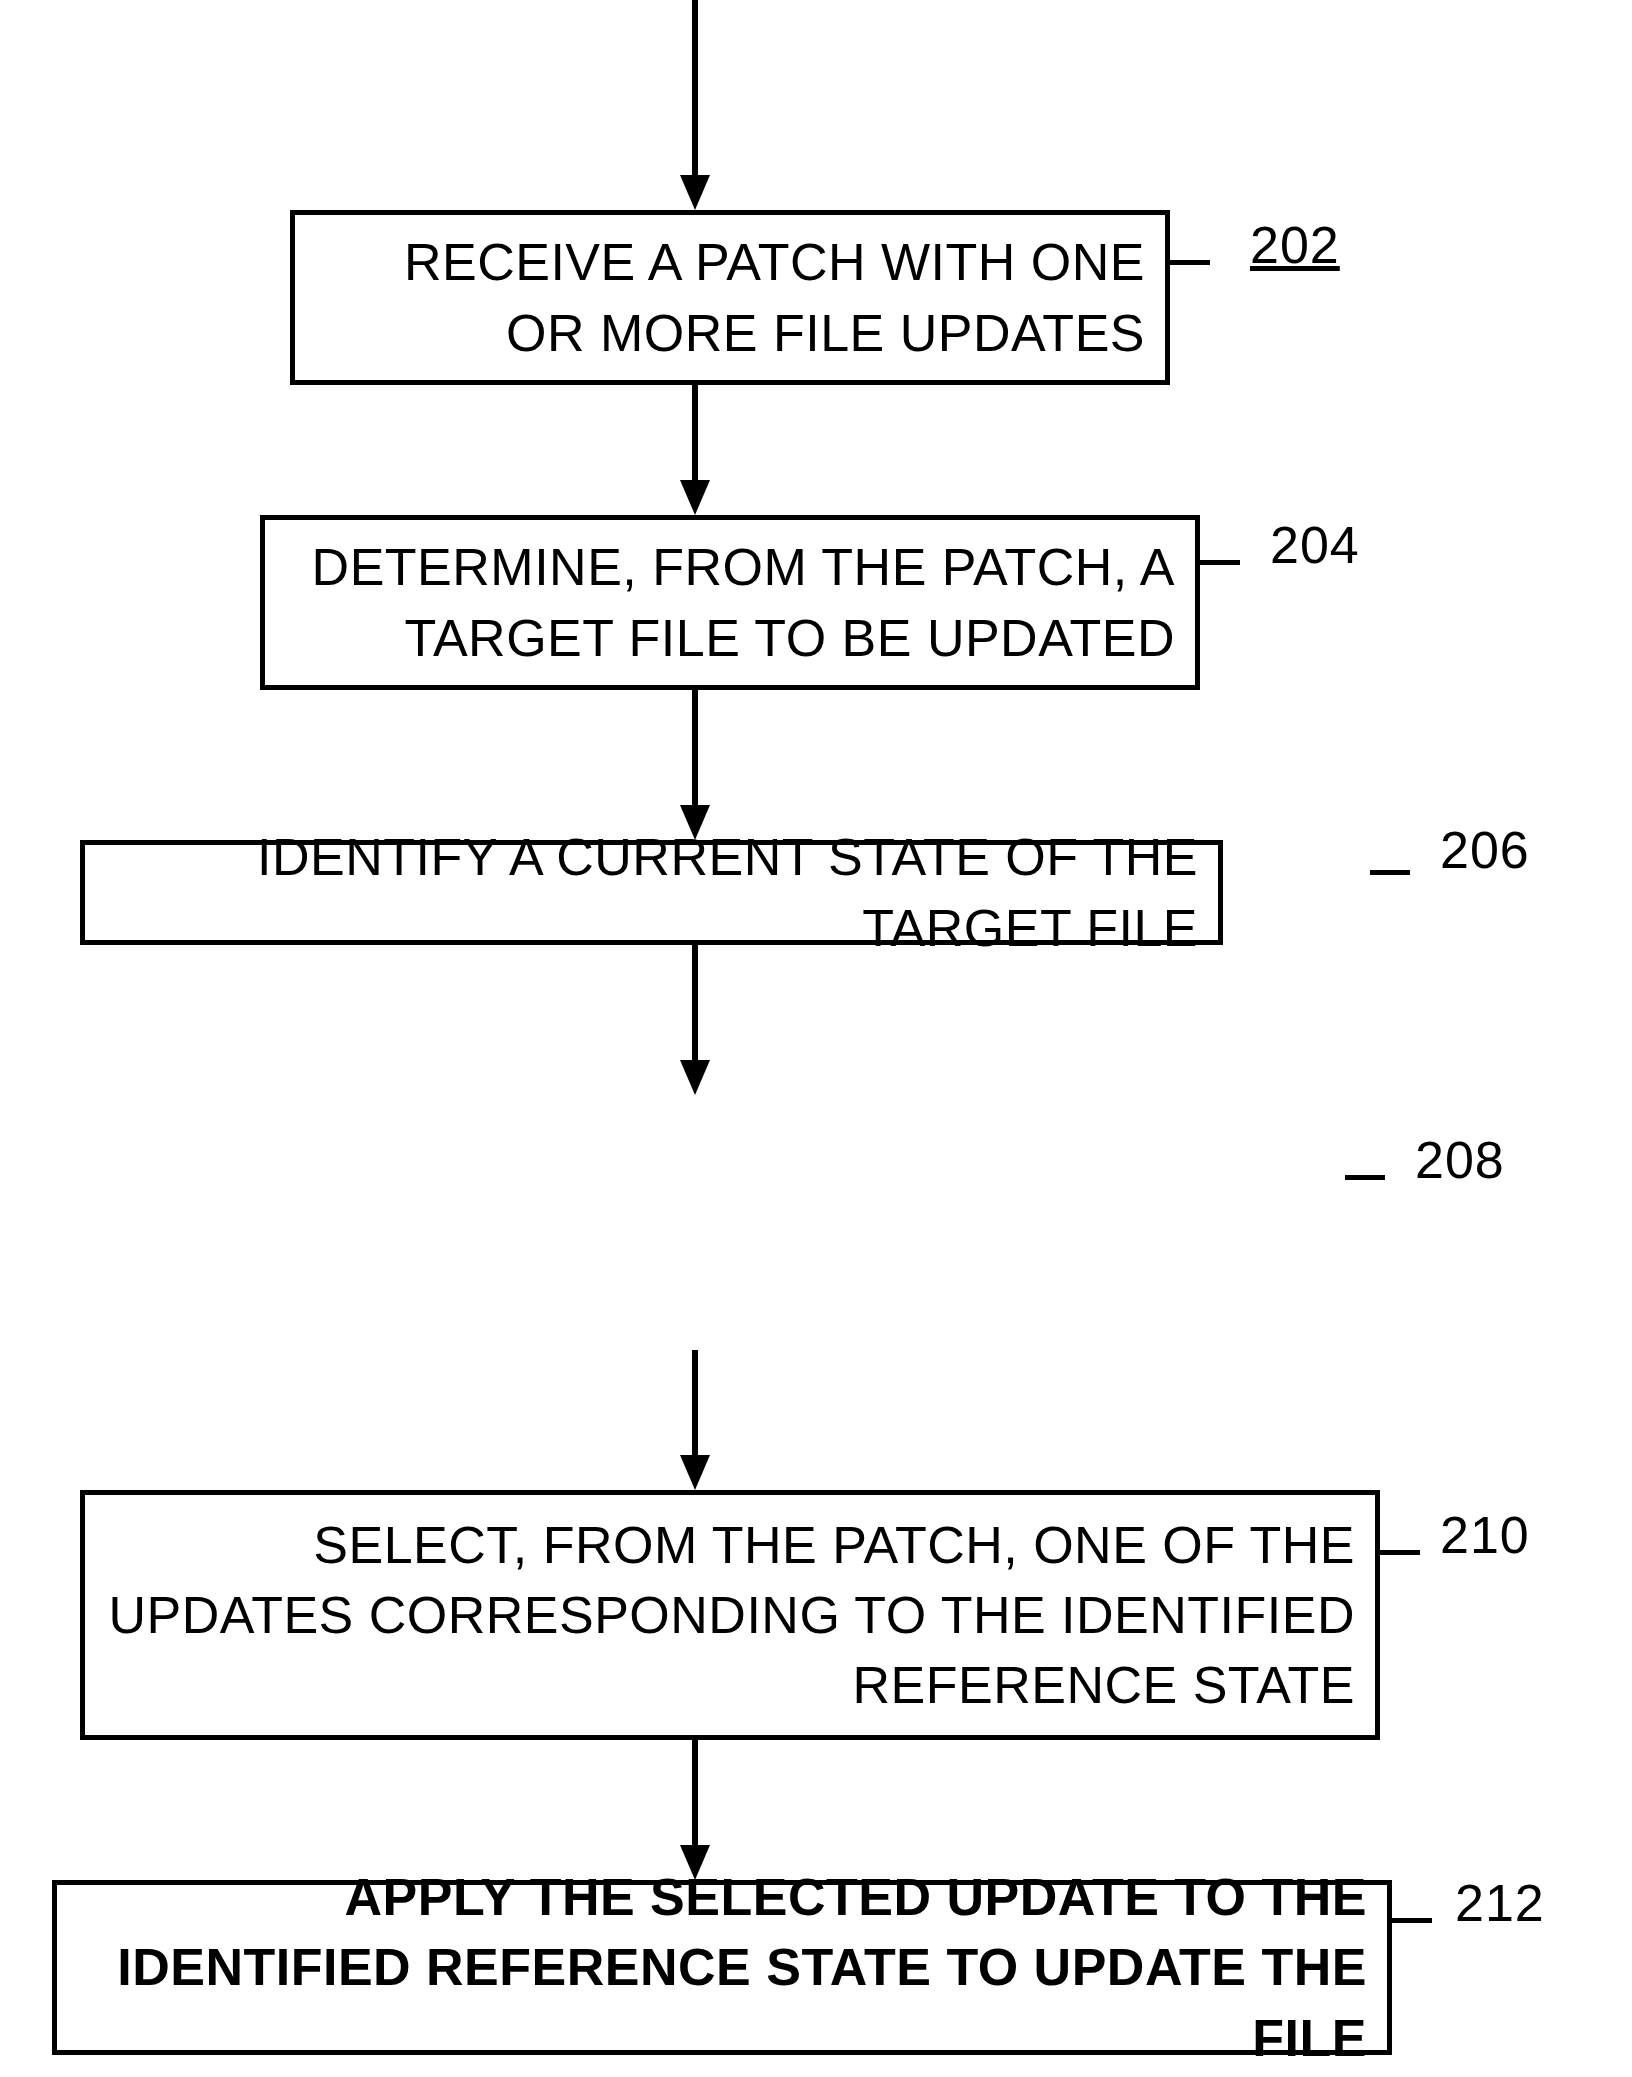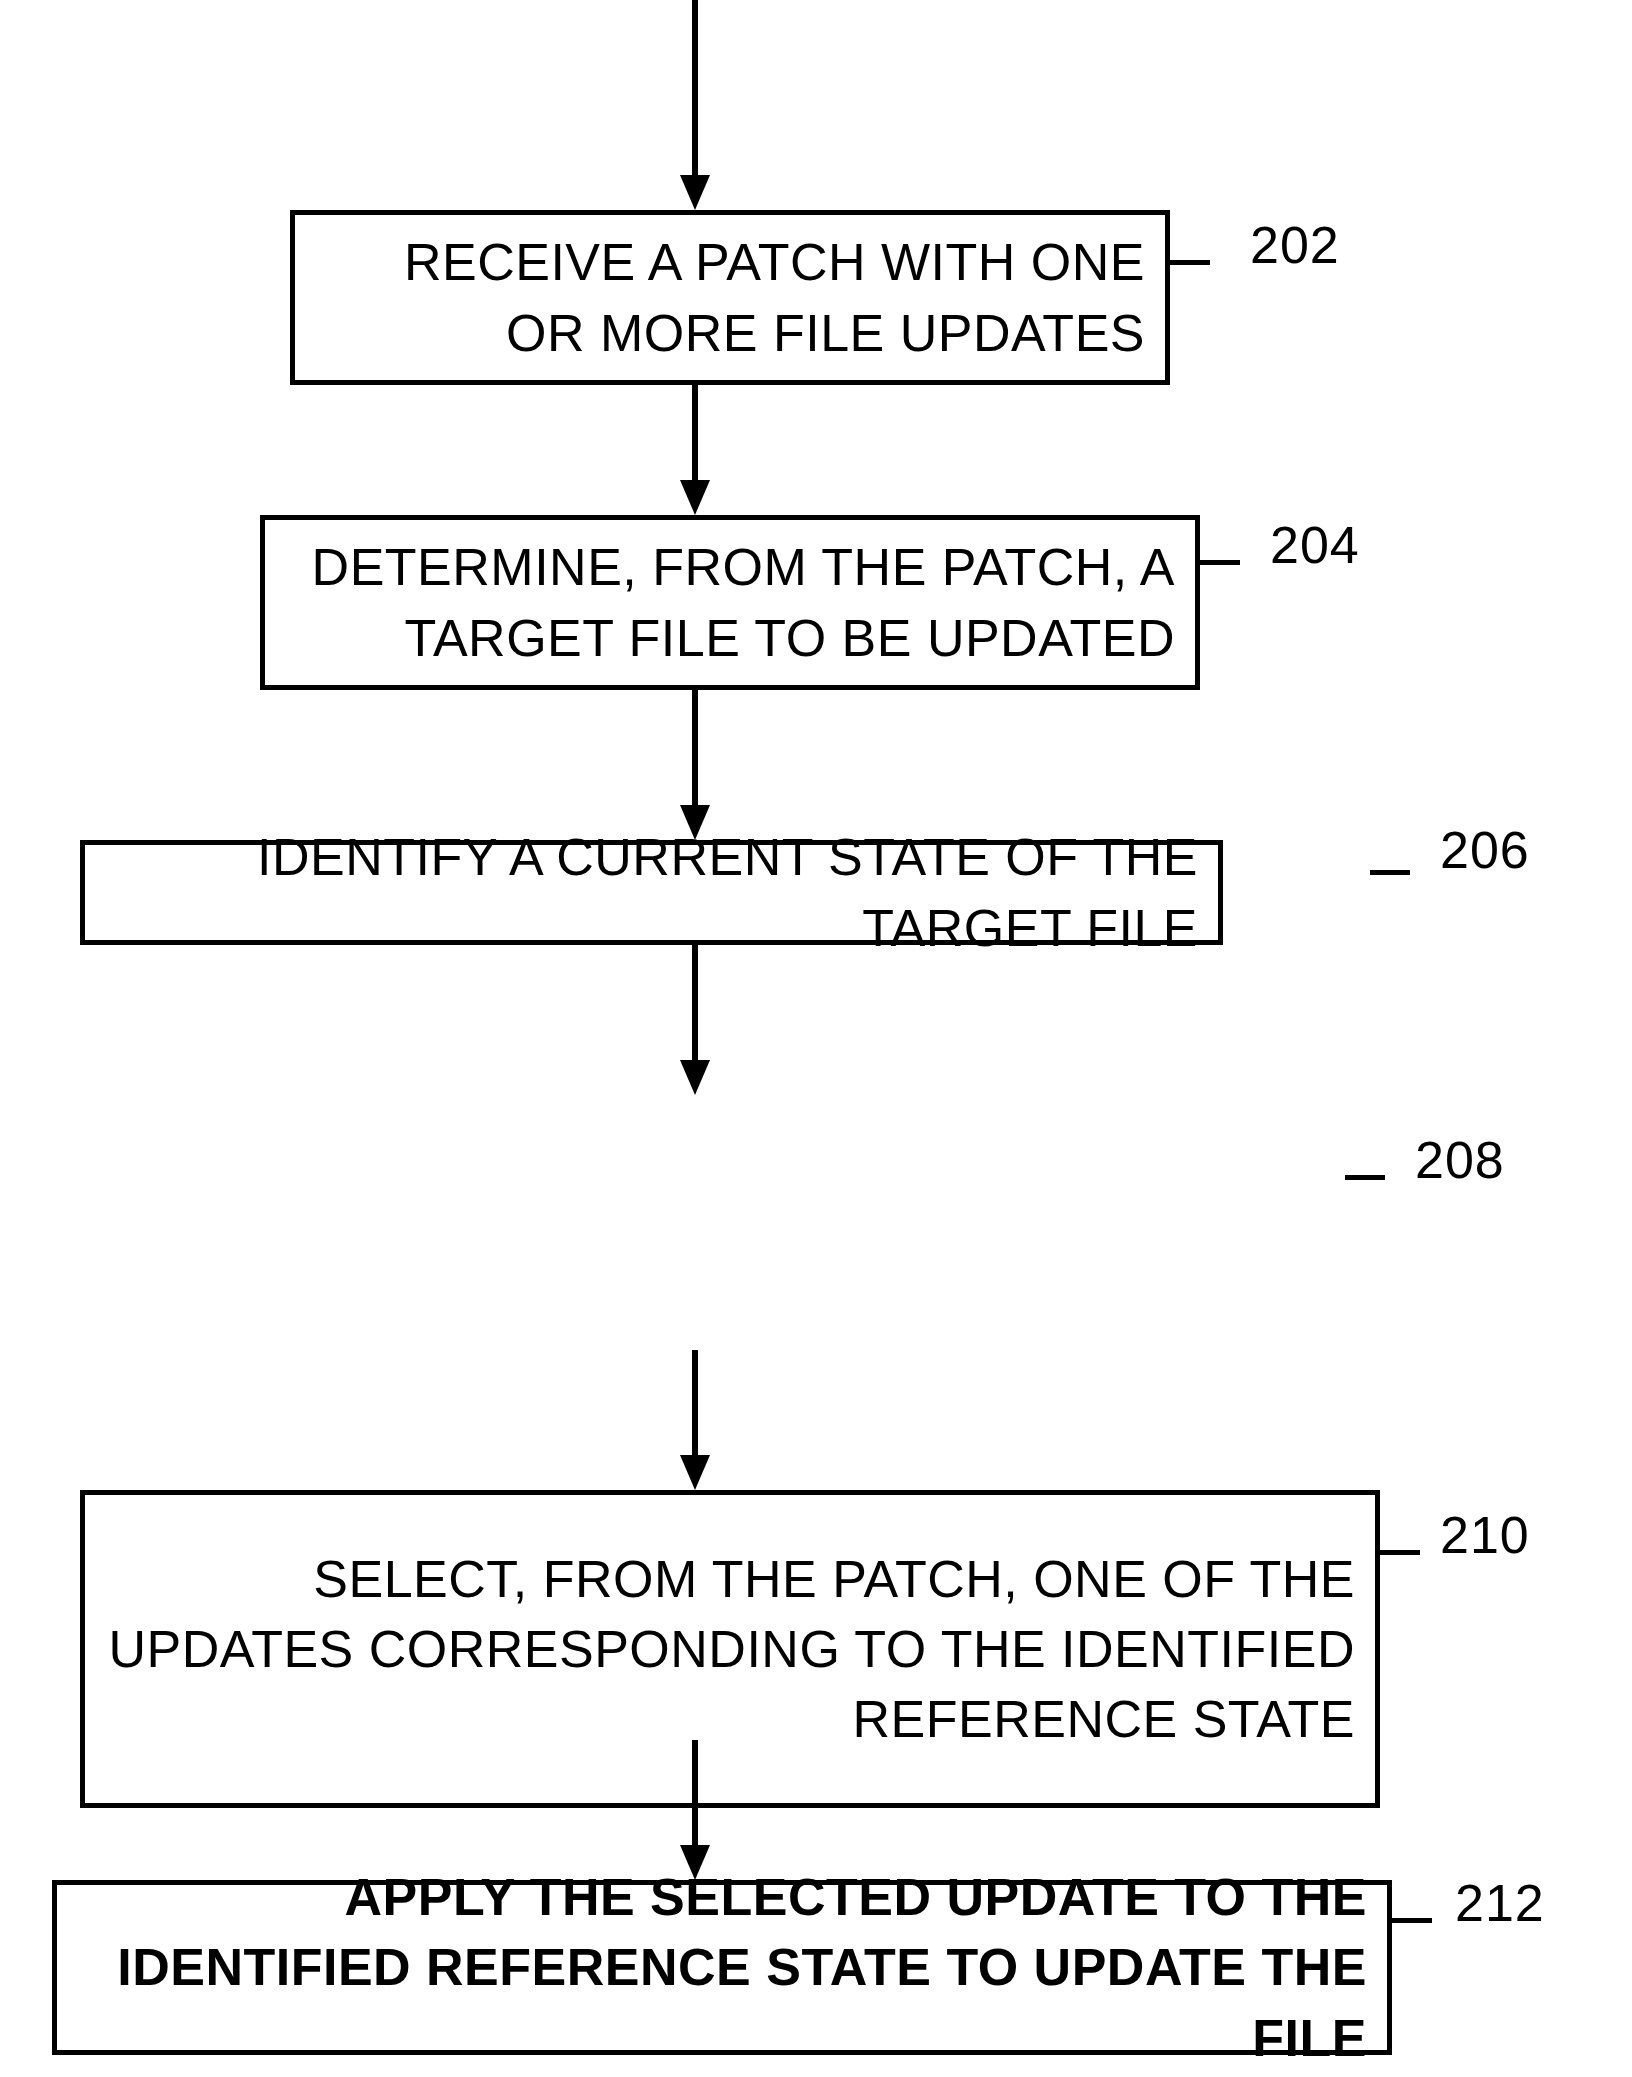--- a/index.html
+++ b/index.html
@@ -52,21 +52,21 @@
 
   <svg class="arrow" style="left:680px; top:0px;" width="30" height="210">
     <line x1="15" y1="0" x2="15" y2="180" stroke="#000" stroke-width="6"></line>
     <polygon points="15,210 0,175 30,175" fill="#000"></polygon>
   </svg>
 
   <div class="box" style="left:290px; top:210px; width:880px; height:175px;">
     <span>RECEIVE A PATCH WITH ONE OR MORE FILE UPDATES</span>
   </div>
   <div class="tick" style="left:1170px; top:260px;"></div>
-  <div class="label" style="left:1250px; top:215px;">202</div>
+  <div class="label" style="left:1250px; top:215px;text-decoration:underline;">202</div>
 
   <svg class="arrow" style="left:680px; top:385px;" width="30" height="130">
     <line x1="15" y1="0" x2="15" y2="100" stroke="#000" stroke-width="6"></line>
     <polygon points="15,130 0,95 30,95" fill="#000"></polygon>
   </svg>
 
   <div class="box" style="left:260px; top:515px; width:940px; height:175px;">
     <span>DETERMINE, FROM THE PATCH, A TARGET FILE TO BE UPDATED</span>
   </div>
   <div class="tick" style="left:1200px; top:560px;"></div>
@@ -89,21 +89,21 @@
   </svg>
 
   <div class="tick" style="left:1345px; top:1175px;"></div>
   <div class="label" style="left:1415px; top:1130px;">208</div>
 
   <svg class="arrow" style="left:680px; top:1350px;" width="30" height="140">
     <line x1="15" y1="0" x2="15" y2="110" stroke="#000" stroke-width="6"></line>
     <polygon points="15,140 0,105 30,105" fill="#000"></polygon>
   </svg>
 
-  <div class="box" style="left:80px; top:1490px; width:1300px; height:318px;">
+  <div class="box" style="left:80px; top:1490px; width:1300px; height:250px;">
     <span>SELECT, FROM THE PATCH, ONE OF THE UPDATES CORRESPONDING TO THE IDENTIFIED REFERENCE STATE</span>
   </div>
   <div class="tick" style="left:1380px; top:1550px;"></div>
   <div class="label" style="left:1440px; top:1505px;">210</div>
 
   <svg class="arrow" style="left:680px; top:1740px;" width="30" height="140">
     <line x1="15" y1="0" x2="15" y2="110" stroke="#000" stroke-width="6"></line>
     <polygon points="15,140 0,105 30,105" fill="#000"></polygon>
   </svg>
 

